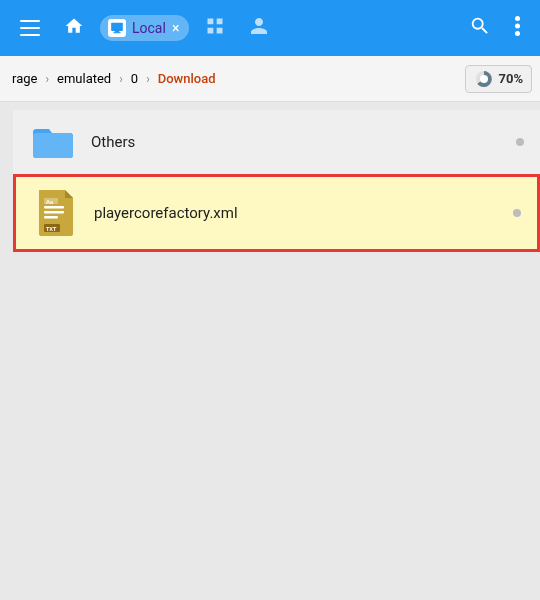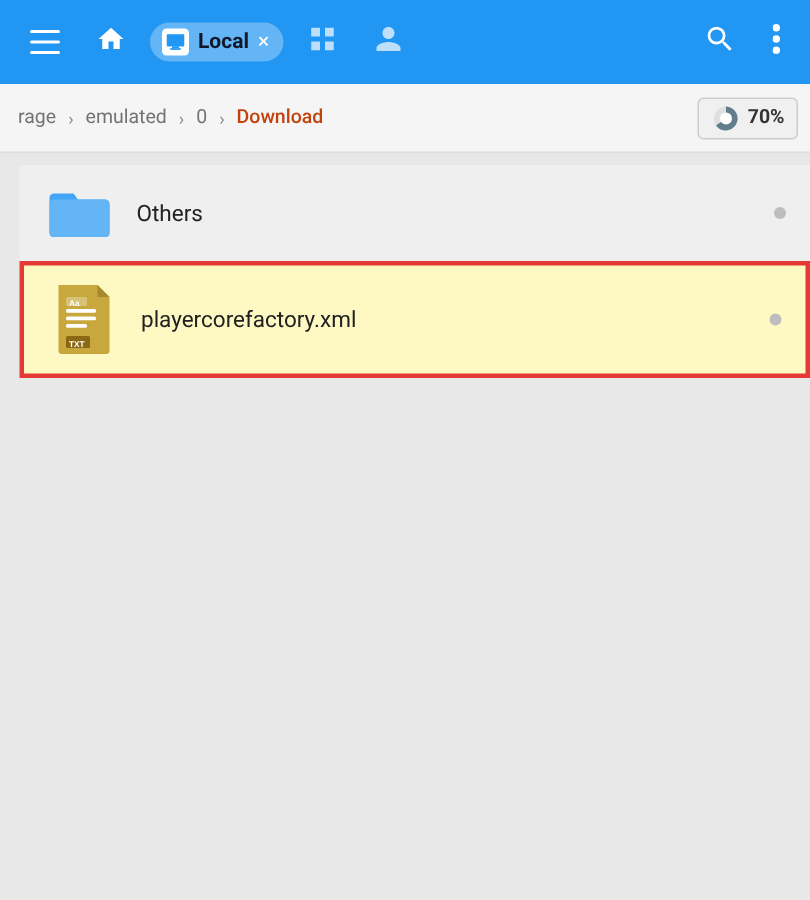--- a/index.html
+++ b/index.html
@@ -52,23 +52,23 @@
       width: 18px;
       height: 18px;
       background: white;
       border-radius: 3px;
       display: flex;
       align-items: center;
       justify-content: center;
       font-size: 10px;
     }
     .tab-chip-label {
-      color: #0f172a;
+      color: #4c1d95;
       font-size: 14px;
-      font-weight: 700;
+      font-weight: 400;
     }
     .tab-chip-close {
       color: white;
       font-size: 14px;
       line-height: 1;
     }
     .tab-grid-icon {
       padding: 8px;
       cursor: pointer;
     }
@@ -91,21 +91,21 @@
       width: 100%;
       height: 46px;
       background: #f5f5f5;
       display: flex;
       align-items: center;
       padding: 0 8px;
       gap: 2px;
       border-bottom: 1px solid #ddd;
     }
     .breadcrumb-item {
-      color: #737373;
+      color: #000000;
       font-size: 13px;
       cursor: pointer;
       padding: 2px 4px;
       white-space: nowrap;
     }
     .breadcrumb-chevron {
       color: #888;
       font-size: 12px;
       padding: 0 2px;
     }

